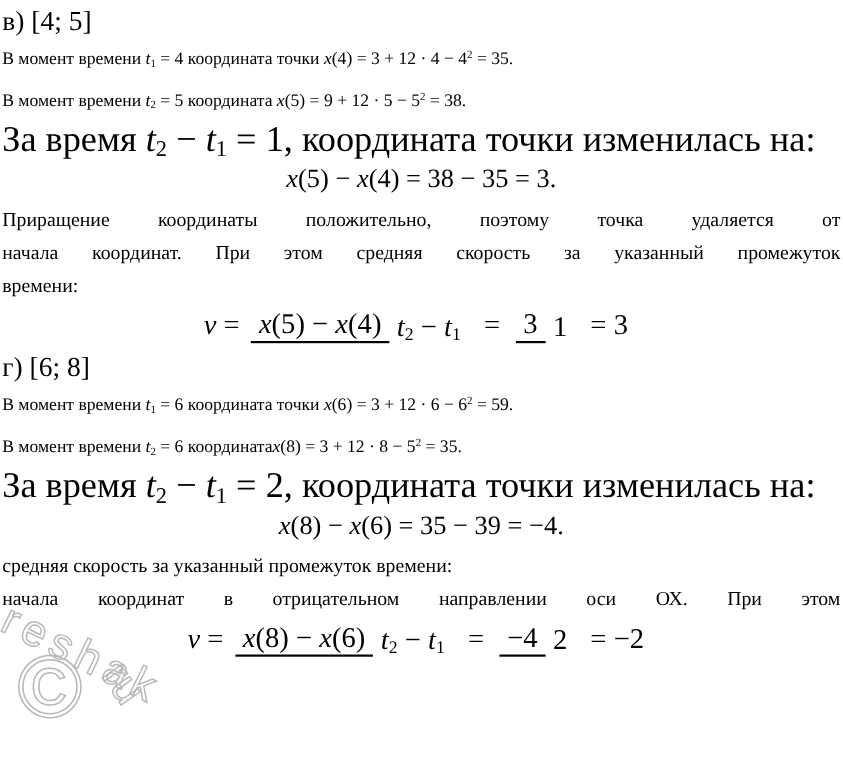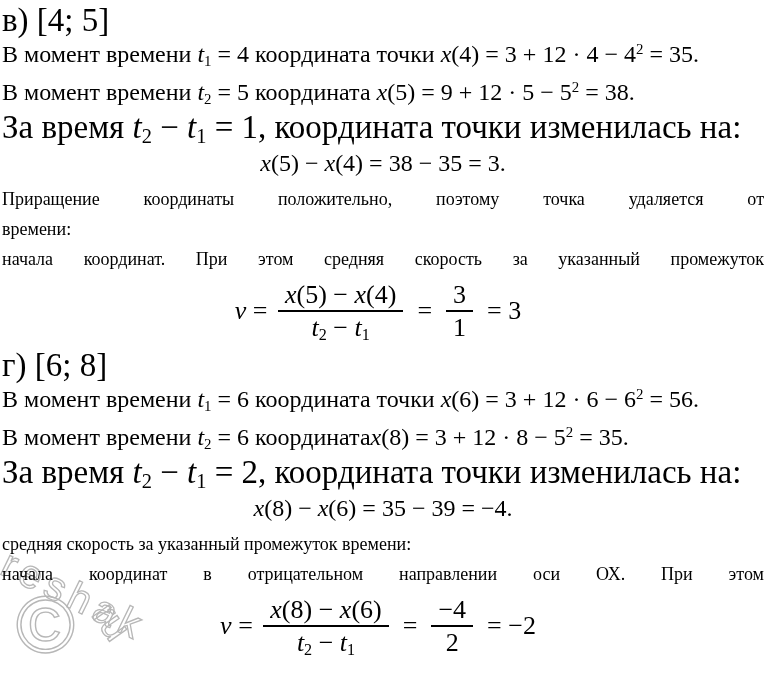--- a/index.html
+++ b/index.html
@@ -7,38 +7,38 @@
     position: relative;
     width: 766px;
     height: 694px;
     background: #ffffff;
     overflow: hidden;
     font-family: "Liberation Serif", "DejaVu Serif", serif;
     color: #000;
   }
   .content { position: relative; z-index: 1; padding: 5px 2px 0 2px; }
 
-  .hline { font-size: 33px; line-height: 30px; white-space: nowrap; }
-  .mline { font-size: 24px; line-height: 38px; white-space: nowrap; }
+  .hline { font-size: 25px; line-height: 30px; white-space: nowrap; }
+  .mline { font-size: 16px; line-height: 38px; white-space: nowrap; }
   .dline { font-size: 33px; line-height: 33px; white-space: nowrap; }
   .cline { font-size: 24px; line-height: 34px; text-align: center; margin: 2px 0 4px; }
   .tline { font-size: 18px; line-height: 30px; }
   .jline { text-align: justify; text-align-last: justify; }
 
   .it  { font-style: italic; }
   .sub { font-size: 0.62em; vertical-align: -0.25em; line-height: 0; }
   .sup { font-size: 0.62em; vertical-align: 0.55em; line-height: 0; }
 
   .formula {
     display: flex; justify-content: center; align-items: center;
     font-size: 26px; margin: 6px 0 8px;
   }
   .f-part { white-space: pre; }
   .f-eq   { white-space: pre; margin: 0 10px; }
-  .frac { display: inline-flex; flex-direction: column; align-items: center; margin: 0 4px; }
+  .frac { display: inline-flex; flex-direction: row; align-items: center; margin: 0 4px; }
   .frac .num { line-height: 29px; padding: 0 7px 1px; border-bottom: 2px solid #000; white-space: pre; }
   .frac .den { line-height: 29px; padding: 1px 7px 0; white-space: pre; }
 
   .watermark { position: absolute; inset: 0; z-index: 0; pointer-events: none; }
   .wm-word {
     position: absolute; left: 14px; top: 541px;
     font-family: "Liberation Sans", sans-serif;
     font-size: 40px; letter-spacing: 6px;
     transform: rotate(26deg); transform-origin: left top;
     color: transparent; -webkit-text-stroke: 1.3px #b7b7b7;
@@ -71,41 +71,41 @@
   <div class="content">
 
     <section>
       <div class="hline">в) [4; 5]</div>
       <div class="mline"><span>В момент времени </span><span class="it">t</span><span class="sub">1</span><span> = 4 координата точки </span><span class="it">x</span><span>(4) = 3 + 12 · 4 − 4</span><span class="sup">2</span><span> = 35.</span></div>
       <div class="mline"><span>В момент времени </span><span class="it">t</span><span class="sub">2</span><span> = 5 координата </span><span class="it">x</span><span>(5) = 9 + 12 · 5 − 5</span><span class="sup">2</span><span> = 38.</span></div>
       <div class="dline"><span>За время </span><span class="it">t</span><span class="sub">2</span><span> − </span><span class="it">t</span><span class="sub">1</span><span> = 1, координата точки изменилась на:</span></div>
       <div class="cline"><span class="it">x</span><span>(5) − </span><span class="it">x</span><span>(4) = 38 − 35 = 3.</span></div>
       <div>
         <div class="tline jline">Приращение координаты положительно, поэтому точка удаляется от</div>
+        <div class="tline jline">начала координат. При этом средняя скорость за указанный промежуток</div>
         <div class="tline">времени:</div>
-        <div class="tline jline">начала координат. При этом средняя скорость за указанный промежуток</div>
       </div>
       <div class="formula">
         <span class="f-part"><span class="it">v</span><span> = </span></span>
         <span class="frac">
           <span class="num"><span class="it">x</span><span>(5) − </span><span class="it">x</span><span>(4)</span></span>
           <span class="den"><span class="it">t</span><span class="sub">2</span><span> − </span><span class="it">t</span><span class="sub">1</span></span>
         </span>
         <span class="f-eq">=</span>
         <span class="frac">
           <span class="num">3</span>
           <span class="den">1</span>
         </span>
         <span class="f-eq">= 3</span>
       </div>
     </section>
 
     <section>
       <div class="hline">г) [6; 8]</div>
-      <div class="mline"><span>В момент времени </span><span class="it">t</span><span class="sub">1</span><span> = 6 координата точки </span><span class="it">x</span><span>(6) = 3 + 12 · 6 − 6</span><span class="sup">2</span><span> = 56.</span></div>
+      <div class="mline"><span>В момент времени </span><span class="it">t</span><span class="sub">1</span><span> = 6 координата точки </span><span class="it">x</span><span>(6) = 3 + 12 · 6 − 6</span><span class="sup">2</span><span> = 59.</span></div>
       <div class="mline"><span>В момент времени </span><span class="it">t</span><span class="sub">2</span><span> = 6 координата</span><span class="it">x</span><span>(8) = 3 + 12 · 8 − 5</span><span class="sup">2</span><span> = 35.</span></div>
       <div class="dline"><span>За время </span><span class="it">t</span><span class="sub">2</span><span> − </span><span class="it">t</span><span class="sub">1</span><span> = 2, координата точки изменилась на:</span></div>
       <div class="cline"><span class="it">x</span><span>(8) − </span><span class="it">x</span><span>(6) = 35 − 39 = −4.</span></div>
       <div>
         <div class="tline">средняя скорость за указанный промежуток времени:</div>
         <div class="tline jline">начала координат в отрицательном направлении оси ОХ. При этом</div>
       </div>
       <div class="formula">
         <span class="f-part"><span class="it">v</span><span> = </span></span>
         <span class="frac">

